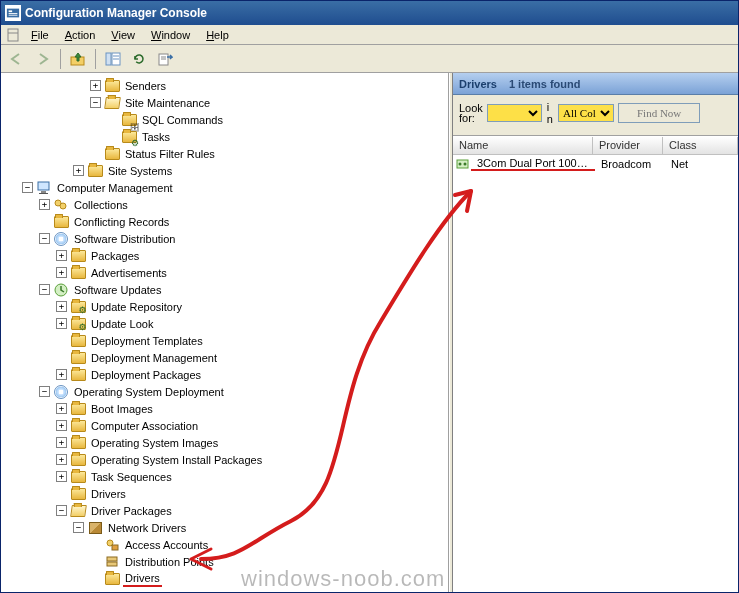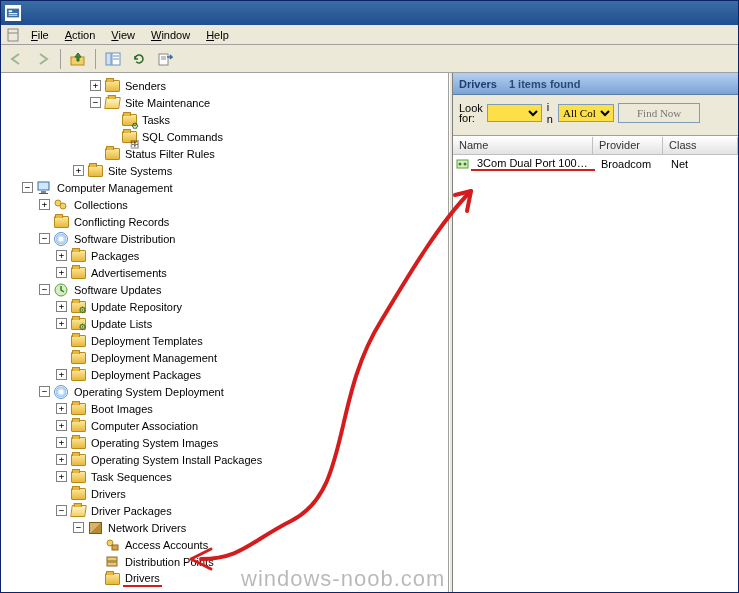--- a/index.html
+++ b/index.html
@@ -65,20 +65,21 @@
 
   <div class="titlebar">
     <span class="ticon">
       <svg viewBox="0 0 16 16">
           <rect x="1" y="3" width="14" height="10" fill="#3a6ea5"></rect>
           <rect x="3" y="5" width="4" height="2" fill="#fff"></rect>
           <rect x="3" y="8" width="10" height="1" fill="#fff"></rect>
           <rect x="3" y="10" width="10" height="1" fill="#fff"></rect>
         </svg>
     </span>
+    <span>Configuration Manager Console</span>
   </div>
 
   <div class="menubar">
     <span class="grip">
       <svg width="12" height="14" viewBox="0 0 12 14">
           <rect x="1" y="1" width="10" height="12" fill="none" stroke="#888"></rect>
           <line x1="1" y1="5" x2="11" y2="5" stroke="#888"></line>
         </svg>
     </span>
     <div class="mi"><u>F</u><span>ile</span></div>
@@ -150,33 +151,33 @@
                 <span class="expander">−</span>
                 <span class="nicon">
                   <span class="ic-folder ic-folder-open"></span>
                 </span>
                 <span class="label">Site Maintenance</span>
               </div>
             <ul>
               <li>
                   <div class="node">
                     <span class="expander hidden"></span>
+                    <span class="nicon overlay-db">
+                      <span class="ic-folder ic-folder-closed"></span>
+                    </span>
+                    <span class="label">SQL Commands</span>
+                  </div>
+                </li>
+              <li>
+                  <div class="node">
+                    <span class="expander hidden"></span>
                     <span class="nicon overlay-gear">
                       <span class="ic-folder ic-folder-closed"></span>
                     </span>
                     <span class="label">Tasks</span>
-                  </div>
-                </li>
-              <li>
-                  <div class="node">
-                    <span class="expander hidden"></span>
-                    <span class="nicon overlay-db">
-                      <span class="ic-folder ic-folder-closed"></span>
-                    </span>
-                    <span class="label">SQL Commands</span>
                   </div>
                 </li>
             </ul>
           </li>
           <li style="padding-left:85px">
               <div class="node">
                 <span class="expander hidden"></span>
                 <span class="nicon">
                   <span class="ic-folder ic-folder-closed"></span>
                 </span>
@@ -276,21 +277,21 @@
                         </span>
                         <span class="label">Update Repository</span>
                       </div>
                     </li>
                   <li>
                       <div class="node">
                         <span class="expander">+</span>
                         <span class="nicon">
                           <span class="ic-folder ic-folder-closed overlay-gear"></span>
                         </span>
-                        <span class="label">Update Lists</span>
+                        <span class="label">Update Look</span>
                       </div>
                     </li>
                   <li>
                       <div class="node">
                         <span class="expander hidden"></span>
                         <span class="nicon">
                           <span class="ic-folder ic-folder-closed"></span>
                         </span>
                         <span class="label">Deployment Templates</span>
                       </div>

